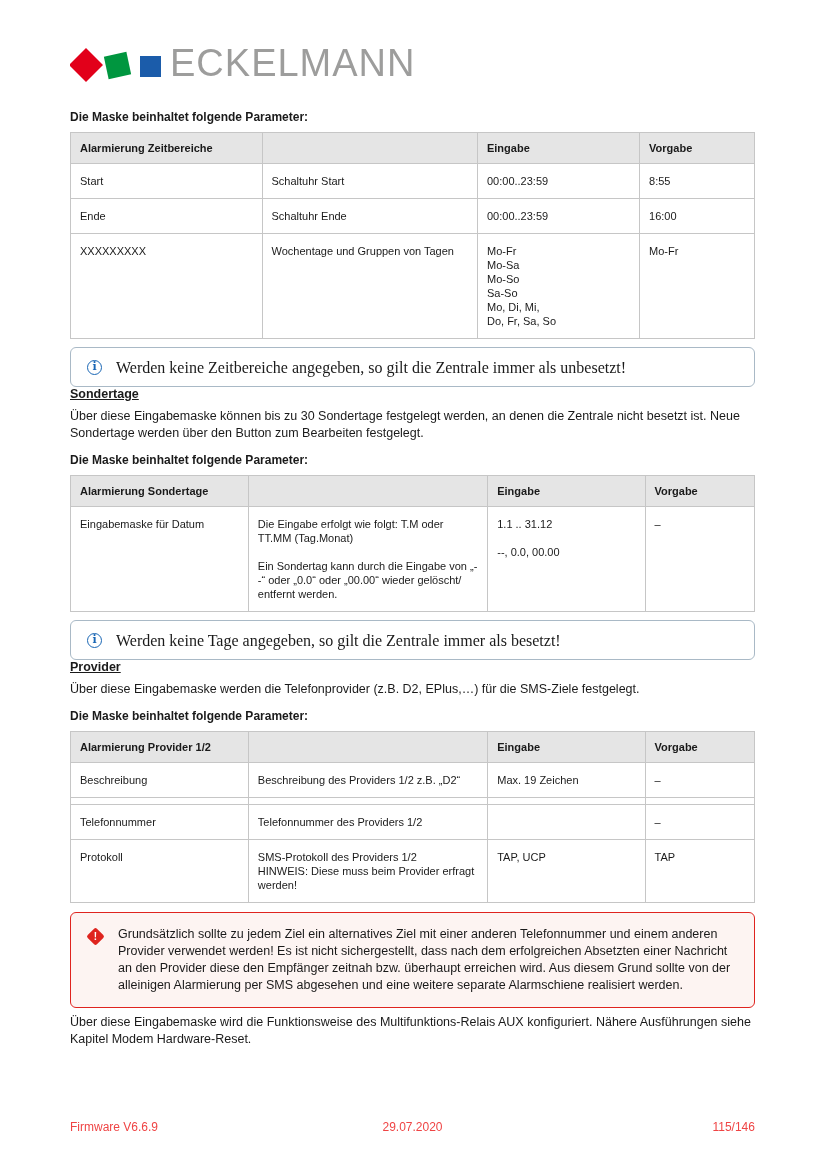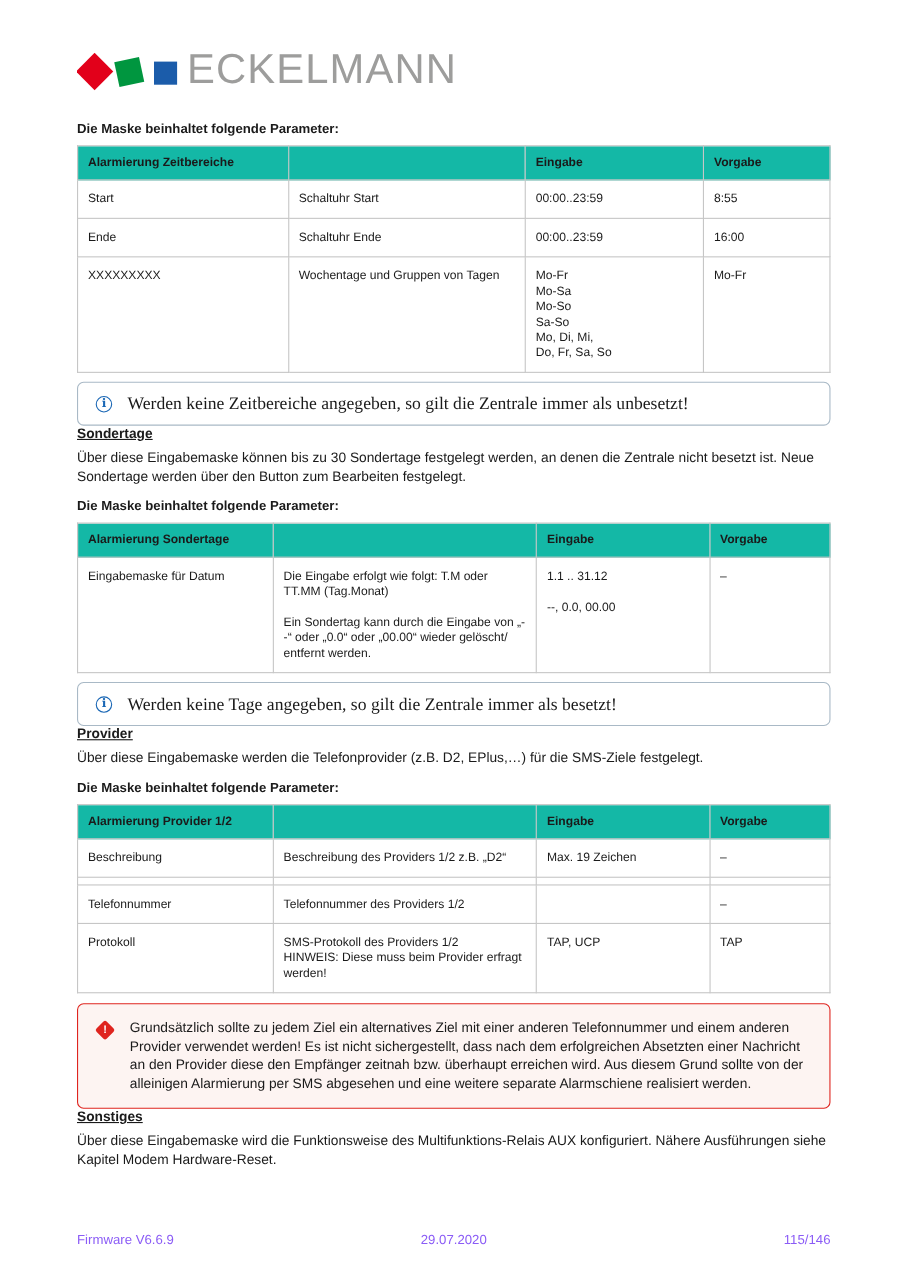--- a/index.html
+++ b/index.html
@@ -16,41 +16,41 @@
 
   
   .params-heading { font-size:12px; line-height:15px; font-weight:bold; margin:24px 0 7px; }
   .params-heading.tight { margin-top:11px; }
   .section-title { font-size:12.5px; line-height:15px; font-weight:bold; text-decoration:underline; }
   .body-text { font-size:12.5px; line-height:17px; margin-top:6px; }
 
   
   .ptable { width:100%; border-collapse:collapse; font-size:11px; line-height:14px; table-layout:fixed; }
   .ptable th, .ptable td { border:1px solid #c6c6c6; vertical-align:top; text-align:left; white-space:pre-line; overflow-wrap:break-word; }
-  .ptable th { background:#14b8a6; font-weight:bold; padding:8px 9px; }
+  .ptable th { background:#e5e5e5; font-weight:bold; padding:8px 9px; }
   .ptable td { padding:10px 9px; }
   .spacer-row td { padding:0; height:7px; }
 
   
   .note { display:flex; align-items:flex-start; border:1px solid #a9b9c6; border-radius:6px; padding:10px 14px; margin-top:8px; background:#ffffff; }
   .note-icon { flex:0 0 auto; width:15px; height:15px; border:1.5px solid #1a67b5; border-radius:50%;
     color:#1a67b5; font-size:11px; line-height:12px; text-align:center; font-weight:bold;
     font-family:"DejaVu Serif", serif; margin:2px 14px 0 2px; }
   .note-text { font-size:16px; line-height:17px; padding-top:1px;font-family:Liberation Serif, serif; }
 
   
   .warn { display:flex; align-items:flex-start; border:1px solid #df241f; background:#fdf4f2; border-radius:6px; padding:13px 14px; margin-top:9px; }
   .warn-icon { flex:0 0 auto; width:13px; height:13px; background:#df241f; border-radius:2px;
     transform:rotate(45deg); position:relative; margin:4px 16px 0 4px; }
   .warn-icon span { position:absolute; inset:0; display:flex; align-items:center; justify-content:center;
     transform:rotate(-45deg); color:#ffffff; font-weight:bold; font-size:10px; }
   .warn-text { font-size:12.5px; line-height:17px; }
 
   
-  .footer { position:absolute; left:70px; right:72px; top:1120px; display:flex; font-size:12px; color:#8b5cf6; }
+  .footer { position:absolute; left:70px; right:72px; top:1120px; display:flex; font-size:12px; color:#ef4444; }
   .footer > div { flex:1; }
   .footer .center { text-align:center; }
   .footer .right { text-align:right; }
 </style>
 </head>
 <body>
 
 <div class="page">
 
   <div class="header">
@@ -193,21 +193,20 @@
   </tbody>
     </table>
 
   <div class="warn">
     <div class="warn-icon">
         <span>!</span>
       </div>
     <div class="warn-text">Grundsätzlich sollte zu jedem Ziel ein alternatives Ziel mit einer anderen Telefonnummer und einem anderen Provider verwendet werden! Es ist nicht sichergestellt, dass nach dem erfolgreichen Absetzten einer Nachricht an den Provider diese den Empfänger zeitnah bzw. überhaupt erreichen wird. Aus diesem Grund sollte von der alleinigen Alarmierung per SMS abgesehen und eine weitere separate Alarmschiene realisiert werden.</div>
   </div>
 
-  <div class="section-title">Sonstiges</div>
   <div class="body-text">Über diese Eingabemaske wird die Funktionsweise des Multifunktions-Relais AUX konfiguriert. Nähere Ausführungen siehe Kapitel Modem Hardware-Reset.</div>
 
 </div>
 
 <div class="footer">
   <div>Firmware V6.6.9</div>
   <div class="center">29.07.2020</div>
   <div class="right">115/146</div>
 </div>
 

